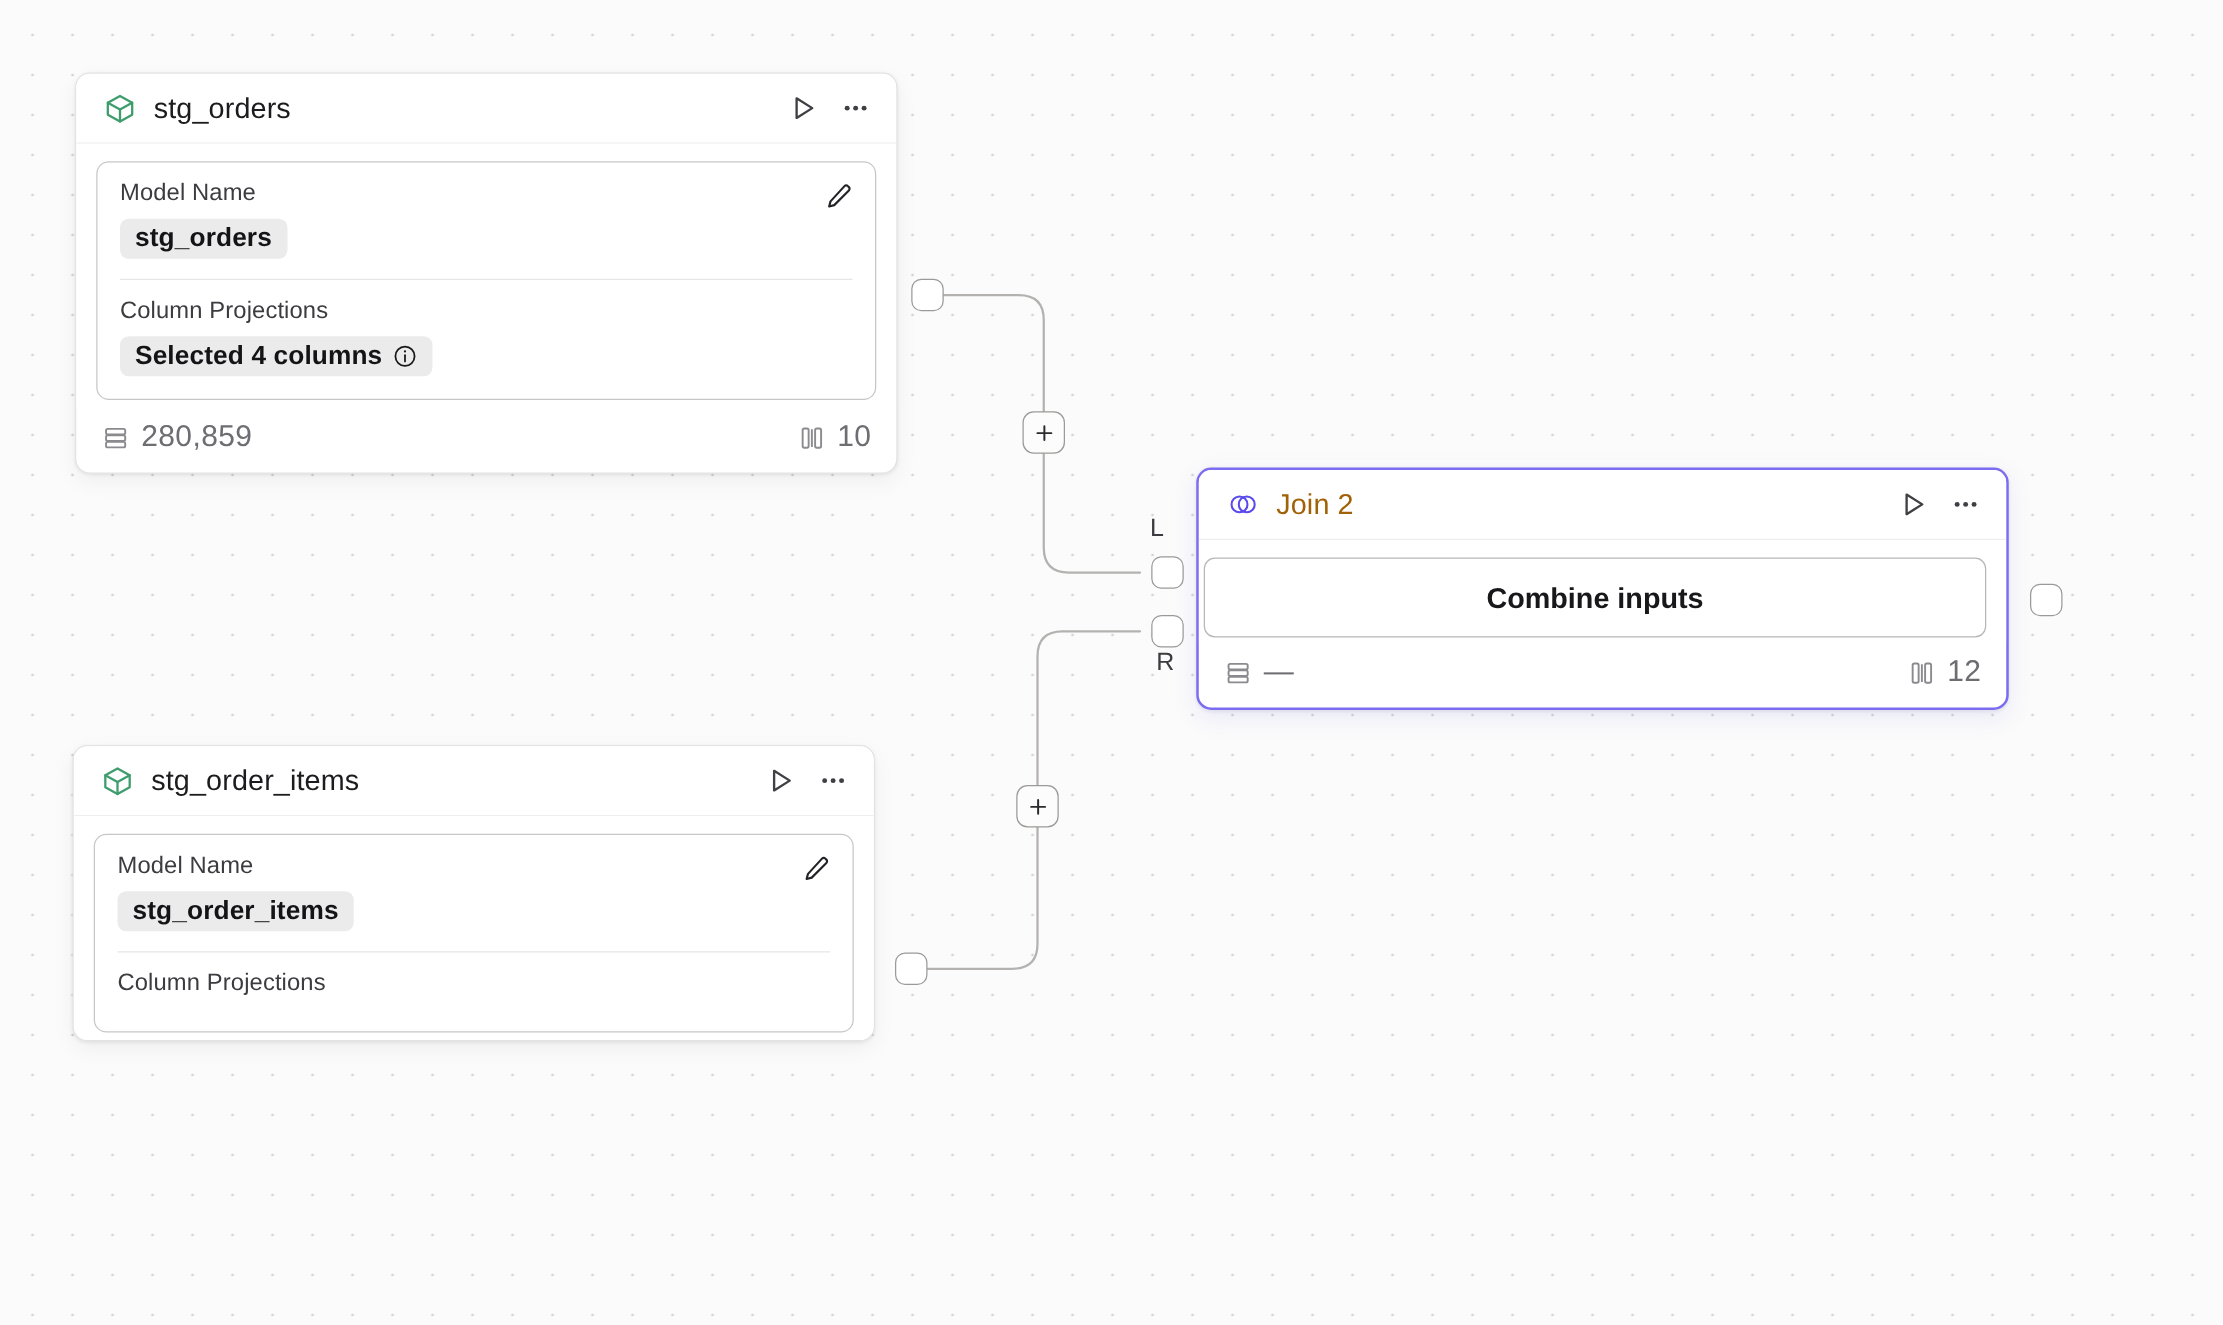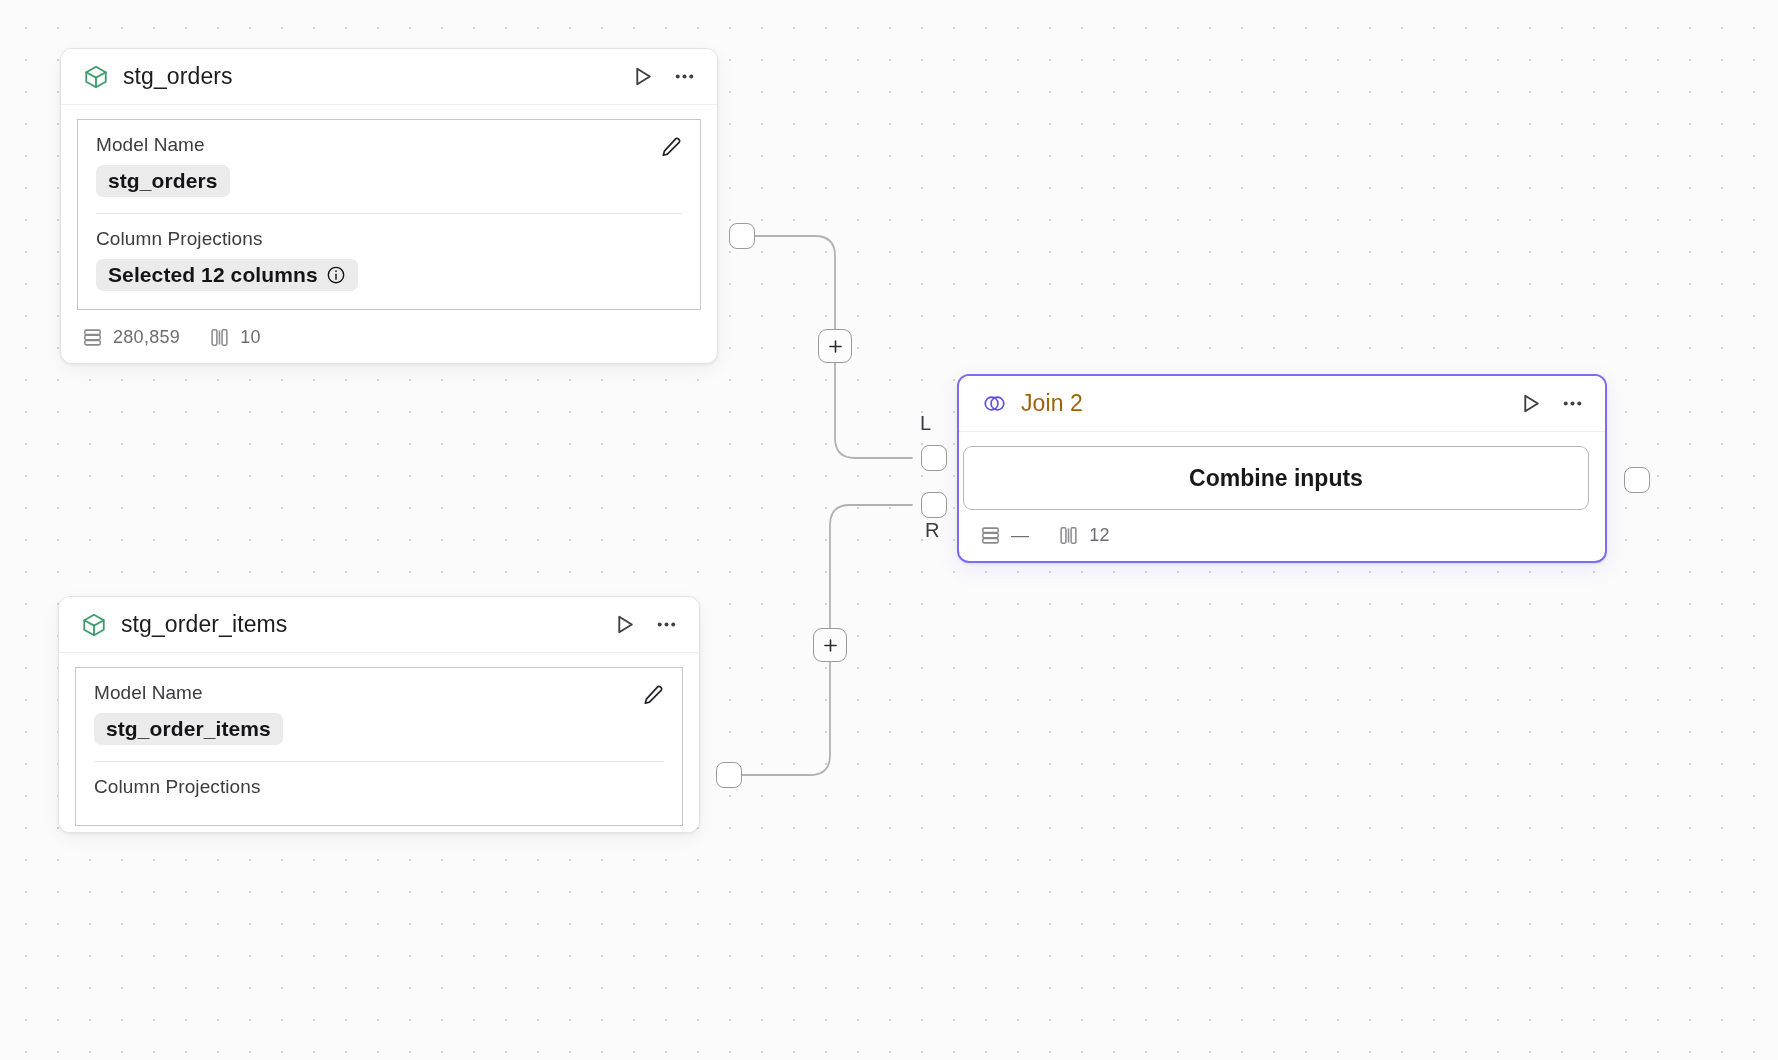--- a/index.html
+++ b/index.html
@@ -73,21 +73,21 @@
   }
   .hdr-icon svg { display: block; }
 
   .node-body {
     padding: 14px 16px 6px 16px;
     background: #ffffff;
   }
 
   .panel {
     border: 1px solid #c9c7c5;
-    border-radius: 0;
+    border-radius: 10px;
     padding: 14px 18px 18px 18px;
     position: relative;
     background: #fff;
   }
 
   .field-label {
     font-size: 19px;
     color: #3c3c40;
     margin-bottom: 9px;
     letter-spacing: .1px;
@@ -120,24 +120,24 @@
     height: 30px;
     display: flex;
     align-items: center;
     justify-content: center;
     cursor: pointer;
   }
 
   .node-footer {
     display: flex;
     align-items: center;
-    justify-content: flex-start;
+    justify-content: space-between;
     gap: 28px;
     padding: 10px 20px 14px 20px;
-    font-size: 18px;
+    font-size: 24px;
     color: #6d6d72;
   }
   .stat {
     display: inline-flex;
     align-items: center;
     gap: 9px;
   }
   .stat-value { letter-spacing: .3px; }
 
   
@@ -204,21 +204,21 @@
 
 <div id="canvas">
 
   <svg id="edges" viewBox="0 0 1778 1060" xmlns="http://www.w3.org/2000/svg">
 
     <path d="M 755 236 H 815 Q 835 236 835 256 V 438 Q 835 458 855 458 H 912" fill="none" stroke="#b3b2b0" stroke-width="1.8" stroke-linecap="round"></path>
 
     <path d="M 742 775 H 810 Q 830 775 830 755 V 525 Q 830 505 850 505 H 912" fill="none" stroke="#b3b2b0" stroke-width="1.8" stroke-linecap="round"></path>
   </svg>
 
-  <div class="node" style="left:60px; top:48px; width:658px;">
+  <div class="node" style="left:60px; top:58px; width:658px;">
     <div class="node-header">
       <span class="hdr-icon">
         <svg width="26" height="26" viewBox="0 0 24 24" fill="none" stroke="#3f9d6d" stroke-width="1.7" stroke-linejoin="round" stroke-linecap="round">
           <path d="M12 2.6 21 7.6v8.8L12 21.4 3 16.4V7.6z"></path>
           <path d="M3 7.6 12 12.6l9-5"></path>
           <path d="M12 12.6v8.8"></path>
         </svg>
       </span>
       <span class="node-title">stg_orders</span>
       <span class="hdr-icon">
@@ -245,21 +245,21 @@
 
         <div class="field-label">Model Name</div>
         <span class="chip">
           <span>stg_orders</span>
         </span>
 
         <div class="panel-sep"></div>
 
         <div class="field-label">Column Projections</div>
         <span class="chip">
-          <span>Selected 12 columns</span>
+          <span>Selected 4 columns</span>
           <span style="display:inline-flex;">
             <svg width="20" height="20" viewBox="0 0 24 24" fill="none" stroke="#18181b" stroke-width="1.7" stroke-linecap="round">
               <circle cx="12" cy="12" r="9.2"></circle>
               <path d="M12 11v6"></path>
                 <circle cx="12" cy="7.4" r="1.05" fill="#18181b" stroke="none"></circle>
             </svg>
           </span>
         </span>
       </div>
     </div>

